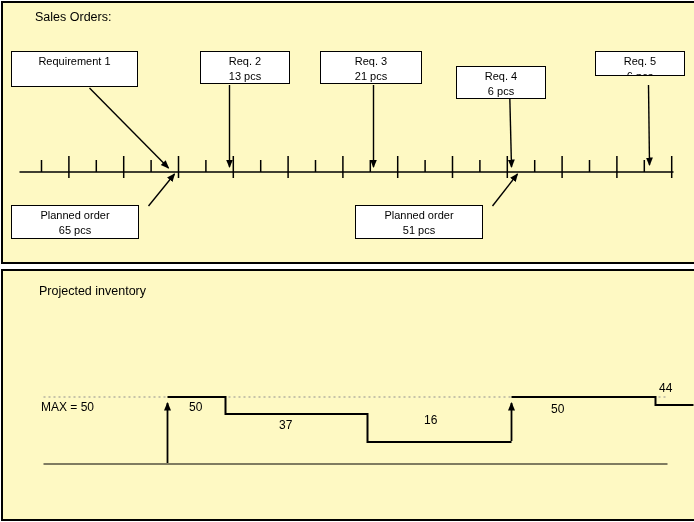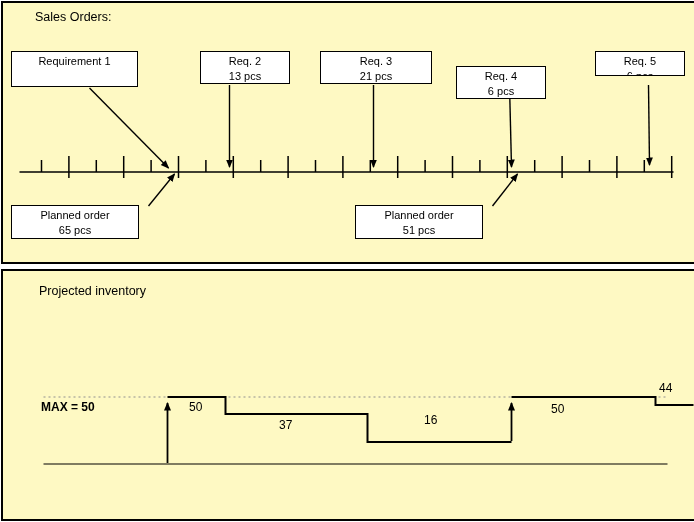--- a/index.html
+++ b/index.html
@@ -37,39 +37,39 @@
     border: 1px solid #000;
     background: #fff;
     text-align: center;
     font-size: 11px;
     line-height: 1.35;
     padding-top: 2px;
     overflow: hidden;
   }
   .req-1 { left: 8px;   top: 48px; width: 127px; height: 36px; }
   .req-2 { left: 173px; top: 48px; width: 90px;  height: 33px; margin-left: 24px; }
-  .req-3 { left: 317px; top: 48px; width: 112px;  height: 33px; }
+  .req-3 { left: 317px; top: 48px; width: 102px;  height: 33px; }
   .req-4 { left: 453px; top: 63px; width: 90px;  height: 33px; }
   .req-5 { left: 592px; top: 48px; width: 90px;  height: 25px; }
   .po-1  { left: 8px;   top: 202px; width: 128px; height: 34px; }
   .po-2  { left: 352px; top: 202px; width: 128px; height: 34px; }
 
   .overlay {
     position: absolute;
     left: 0; top: 0;
     width: 100%; height: 100%;
     pointer-events: none;
   }
 
   .lvl-label {
     position: absolute;
     font-size: 12px;
     white-space: nowrap;
   }
-  .max-label   { left: 38px;  top: 129px; font-weight: bold; }
+  .max-label   { left: 38px;  top: 129px; font-weight: normal; }
   .lvl-50a     { left: 186px; top: 129px; }
   .lvl-37      { left: 276px; top: 147px; }
   .lvl-16      { left: 421px; top: 142px; }
   .lvl-50b     { left: 548px; top: 131px; }
   .lvl-44      { left: 656px; top: 110px; }
 </style>
 </head>
 <body>
 
 <div class="stage">

